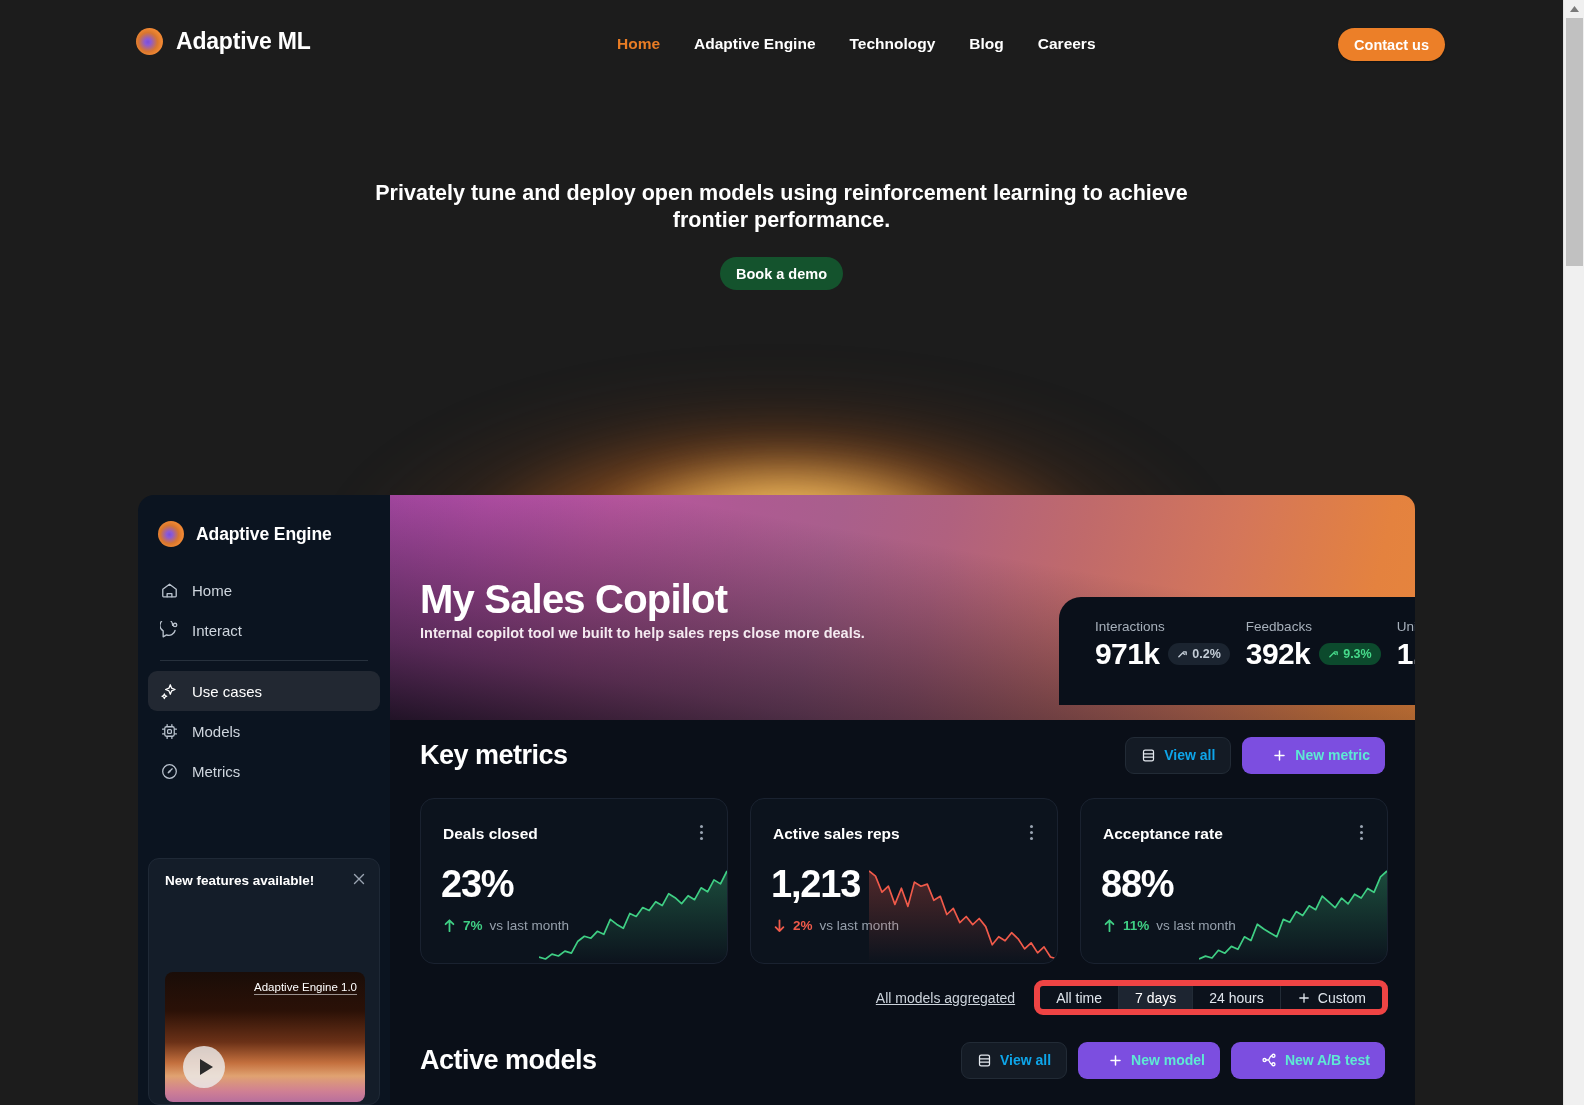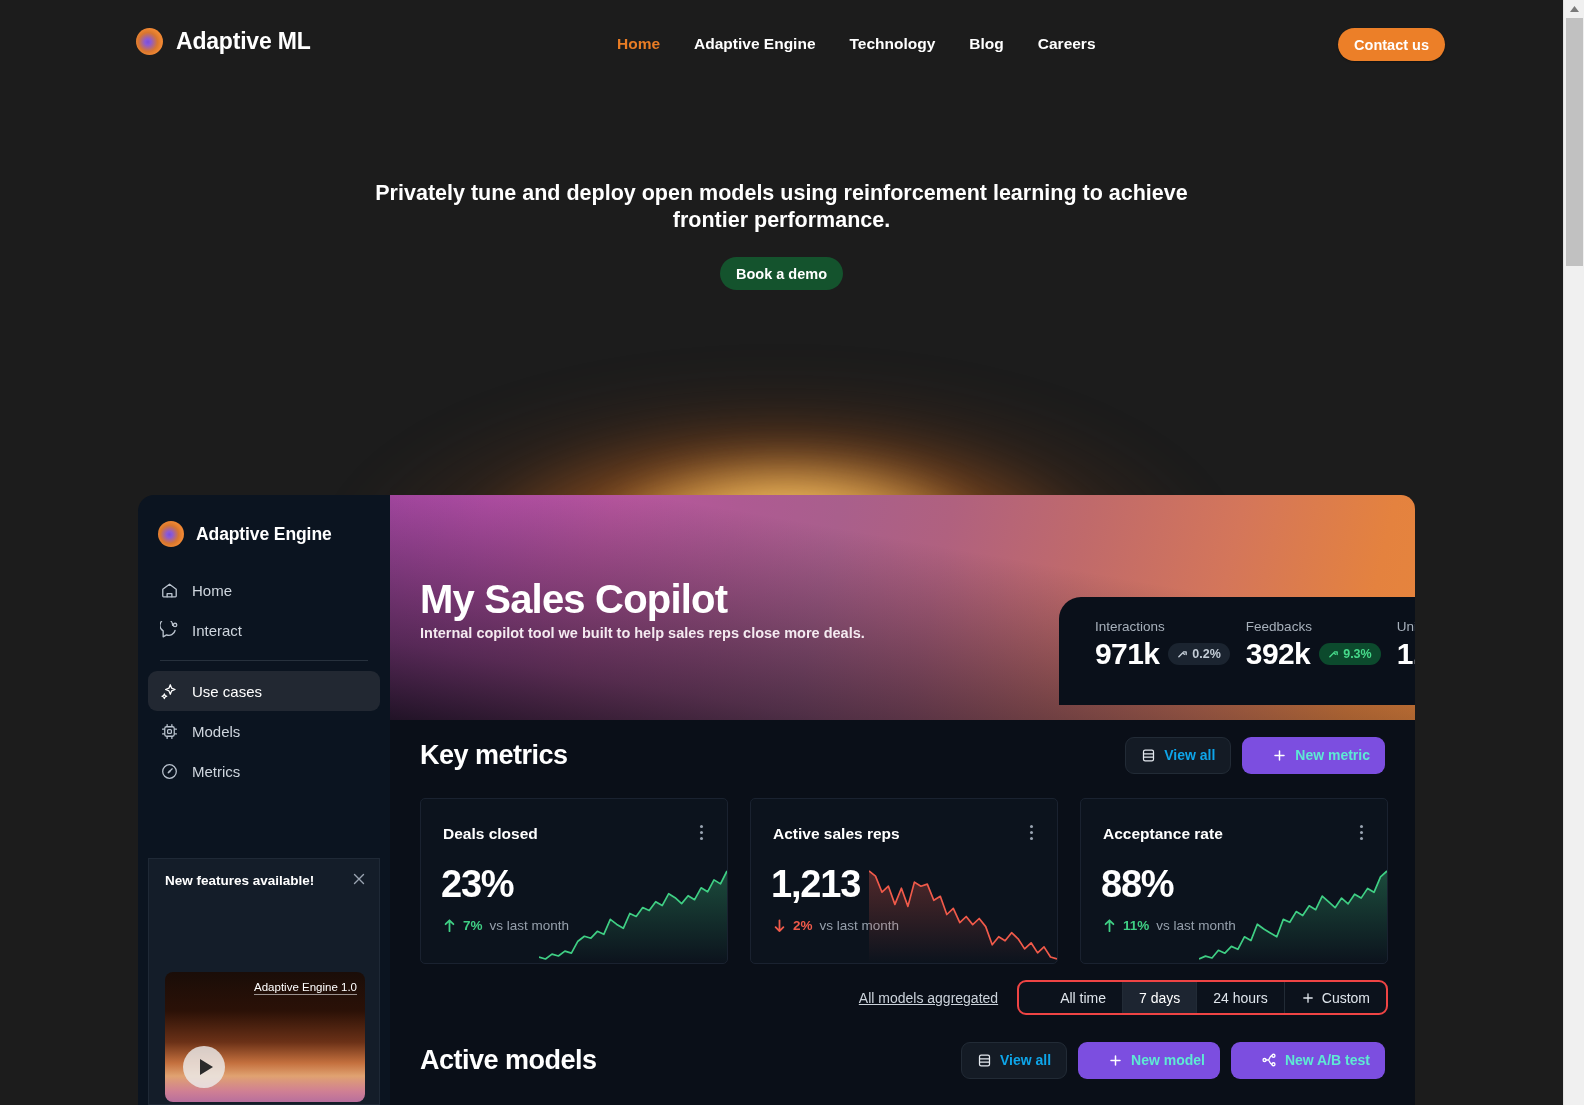--- a/index.html
+++ b/index.html
@@ -170,21 +170,21 @@
   #side-divider {
     margin: 10px 12px 10px 12px; height: 1px; background: #27313d;
   }
 
   
   #promo {
     position: absolute; left: 10px; top: 363px;
     width: 232px; height: 247px;
     background: #141d29;
     border: 1px solid #1f2936;
-    border-radius: 0;
+    border-radius: 11px;
     padding: 14px 16px 0 16px;
     overflow: hidden;
   }
   #promo-title { font-size: 13.5px; font-weight: bold; color: #fff; }
   #promo-body {
     margin-top: 7px; font-size: 13px; line-height: 1.42; color: #9aa4b1;
   }
   #promo-close {
     position: absolute; right: 12px; top: 12px;
     width: 16px; height: 16px; cursor: pointer;
@@ -306,21 +306,21 @@
 
   
   #cards {
     position: absolute; left: 30px; top: 303px;
     width: 968px; display: flex; gap: 22px;
   }
   .card {
     width: 352px; height: 166px;
     background: #0c131d;
     border: 1px solid #1a2230;
-    border-radius: 5px;
+    border-radius: 14px;
     position: relative;
     overflow: hidden;
   }
   .card-title {
     position: absolute; left: 22px; top: 26px;
     font-size: 15.5px; font-weight: bold; color: #ffffff;
   }
   .card-kebab {
     position: absolute; right: 18px; top: 24px;
     width: 16px; height: 18px; cursor: pointer;
@@ -349,23 +349,22 @@
   #filters {
     position: absolute; right: 27px; top: 485px;
     display: flex; align-items: center; gap: 19px;
   }
   #agg-link {
     font-size: 14px; color: #ccd3db; text-decoration: underline; cursor: pointer;
   }
   #segmented {
     display: flex; align-items: stretch;
     height: 35px;
-    border: 2px solid #ef4444; border-radius: 9px; overflow: hidden;
+    border: 6px solid #ef4444; border-radius: 9px; overflow: hidden;
     background: #0c121c;
-    padding-left: 25px;
   }
   .seg {
     display: inline-flex; align-items: center; gap: 7px;
     padding: 0 16px; font-size: 14px; color: #dfe5ec; cursor: pointer;
     border-right: 1px solid #222b36;
   }
   .seg:last-child { border-right: none; }
   .seg.active { background: #1d2531; color: #ffffff; }
 
   

